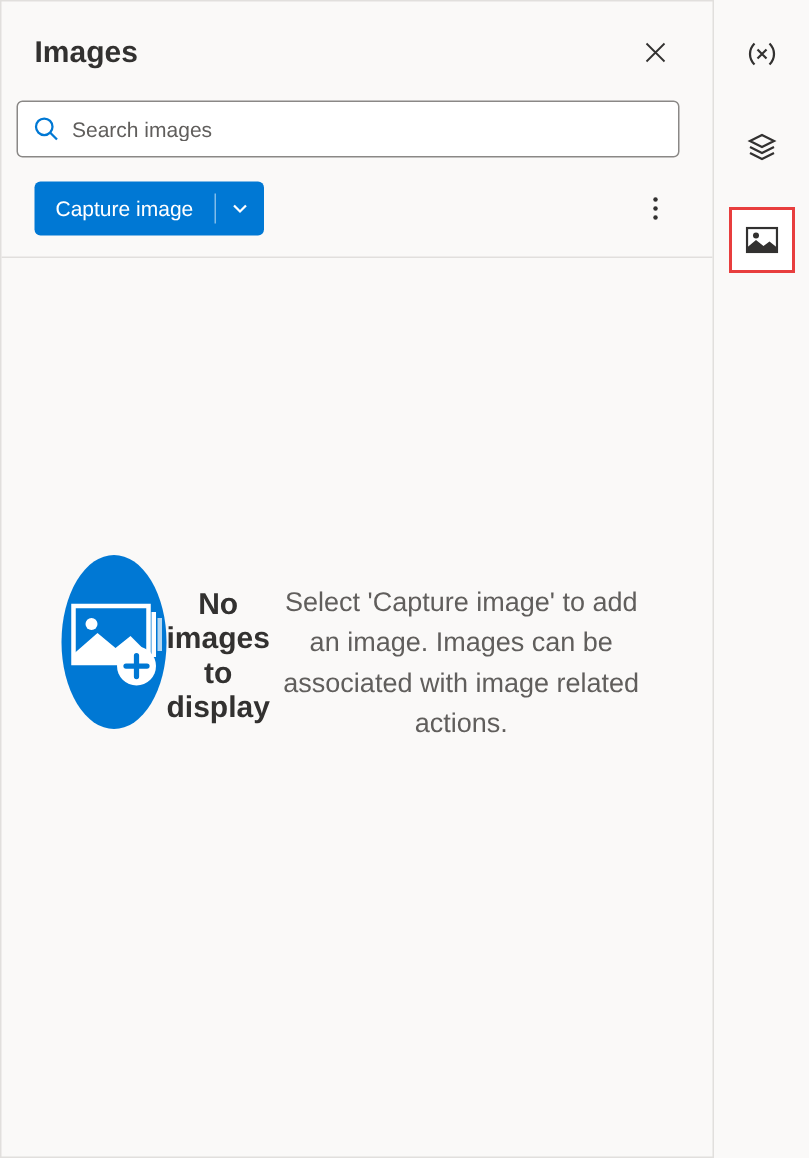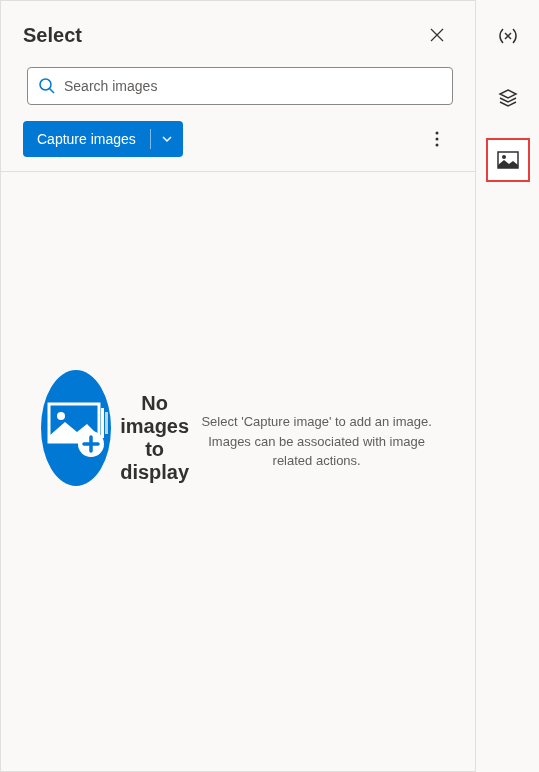--- a/index.html
+++ b/index.html
@@ -59,21 +59,21 @@
     .close-button {
       width: 32px;
       height: 32px;
       display: flex;
       align-items: center;
       justify-content: center;
       cursor: pointer;
       color: #323130;
     }
     .search-container {
-      padding: 8px 22px 12px 26px;
+      padding: 8px 22px 12px 10px;
     }
     .search-box {
       display: flex;
       align-items: center;
       border: 1px solid #8a8886;
       border-radius: 4px;
       background: #fff;
       height: 38px;
       padding: 0 10px;
     }
@@ -158,33 +158,33 @@
       position: relative;
     }
     .empty-title {
       font-size: 20px;
       font-weight: 600;
       color: #323130;
       margin-bottom: 8px;
       text-align: center;
     }
     .empty-description {
-      font-size: 13px;
+      font-size: 18px;
       color: #605e5c;
       text-align: center;
       line-height: 1.5;
       max-width: 320px;
     }
   </style>
 </head>
 <body>
 
 <div class="main-panel">
   <div class="panel-header">
-    <h1 class="panel-title">Select</h1>
+    <h1 class="panel-title">Images</h1>
     <div class="close-button">
       <svg width="14" height="14" viewBox="0 0 14 14">
         <path d="M1 1 L13 13 M13 1 L1 13" stroke="currentColor" stroke-width="1.2" fill="none"></path>
       </svg>
     </div>
   </div>
 
   <div class="search-container">
     <div class="search-box">
       <span class="search-icon-wrap">
@@ -192,21 +192,21 @@
           <circle cx="7.5" cy="7.5" r="5.5" stroke="#0078d4" stroke-width="1.5" fill="none"></circle>
           <line x1="11.5" y1="11.5" x2="16" y2="16" stroke="#0078d4" stroke-width="1.5"></line>
         </svg>
       </span>
       <input class="search-input" type="text" placeholder="Search images" style="">
     </div>
   </div>
 
   <div class="toolbar">
     <div class="capture-button">
-      <span class="capture-label">Capture images</span>
+      <span class="capture-label">Capture image</span>
       <span class="capture-divider"></span>
       <span class="capture-chevron">
         <svg width="12" height="12" viewBox="0 0 12 12">
           <path d="M2 4 L6 8 L10 4" stroke="currentColor" stroke-width="1.5" fill="none"></path>
         </svg>
       </span>
     </div>
     <div class="more-button">
       <svg width="4" height="16" viewBox="0 0 4 16">
         <circle cx="2" cy="2" r="1.5" fill="currentColor"></circle>

